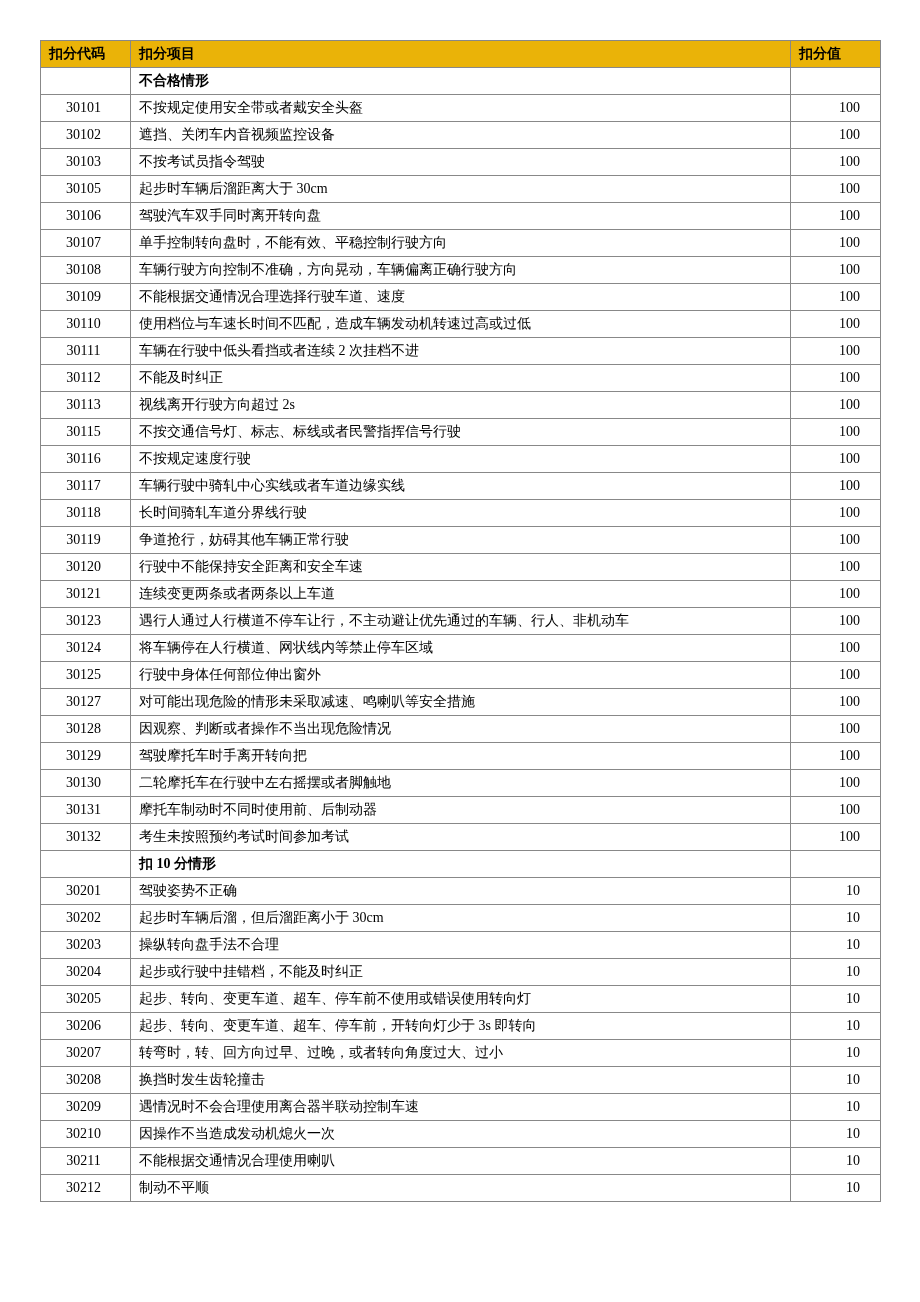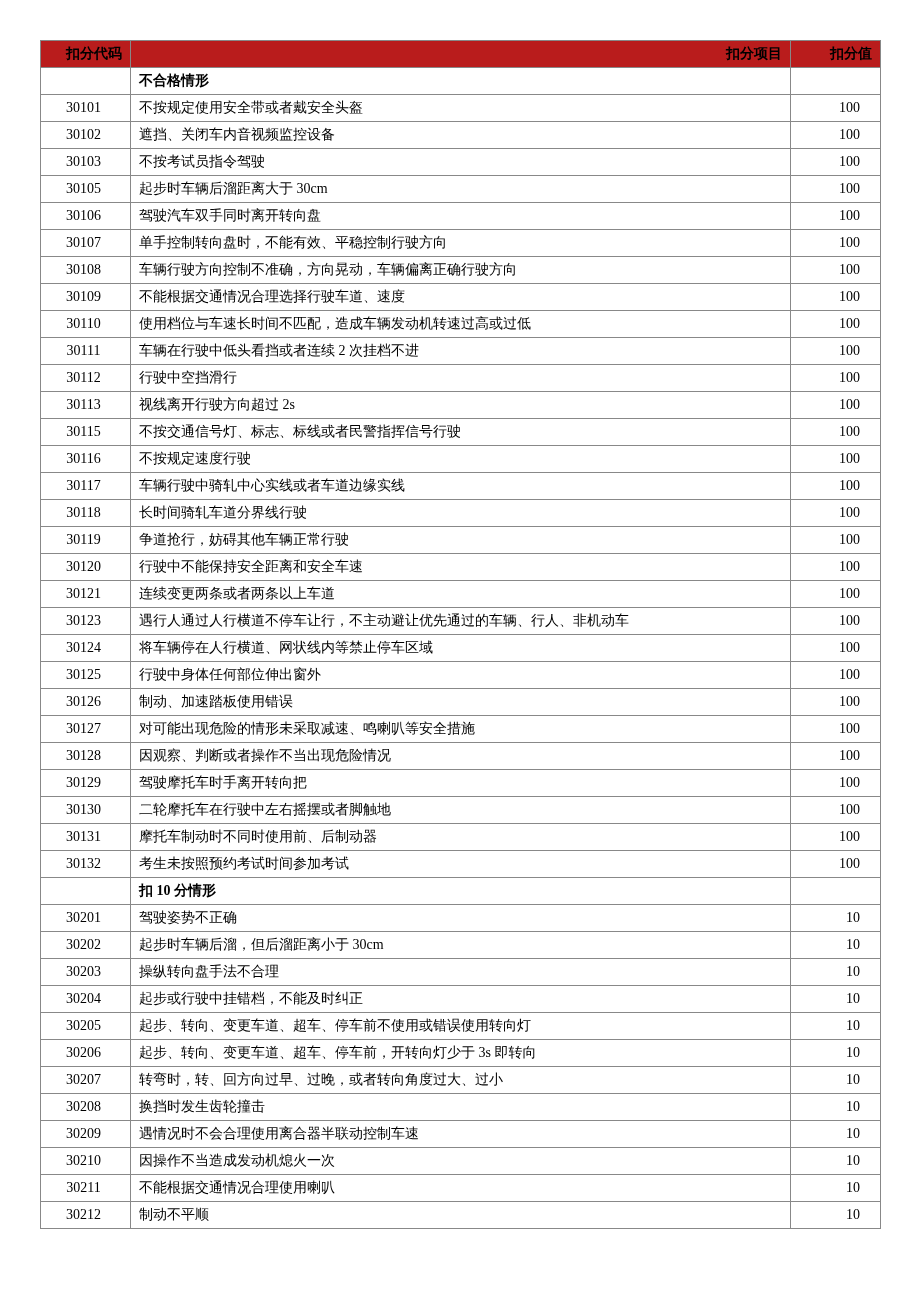--- a/index.html
+++ b/index.html
@@ -17,23 +17,23 @@
     table-layout: fixed;
   }
   th, td {
     border: 1px solid #888;
     padding: 4px 8px;
     height: 18px;
     line-height: 18px;
     vertical-align: middle;
   }
   th {
-    background: #b91c1c;
+    background: #eab308;
     font-weight: bold;
-    text-align: right;
+    text-align: left;
   }
   col.code { width: 90px; }
   col.item { width: 660px; }
   col.value { width: 90px; }
   td.code { text-align: center; padding-right: 12px; margin-left: 16px; }
   td.item { text-align: left; }
   td.value { text-align: right; padding-right: 20px; }
   td.section { text-align: left; font-weight: bold; margin-top: 48px; }
 </style>
 </head>
@@ -103,21 +103,21 @@
         <td class="item">使用档位与车速长时间不匹配，造成车辆发动机转速过高或过低</td>
         <td class="value">100</td>
       </tr>
       <tr>
         <td class="code">30111</td>
         <td class="item">车辆在行驶中低头看挡或者连续 2 次挂档不进</td>
         <td class="value">100</td>
       </tr>
       <tr>
         <td class="code">30112</td>
-        <td class="item">行驶中空挡滑行</td>
+        <td class="item">不能及时纠正</td>
         <td class="value">100</td>
       </tr>
       <tr>
         <td class="code">30113</td>
         <td class="item">视线离开行驶方向超过 2s</td>
         <td class="value">100</td>
       </tr>
       <tr>
         <td class="code">30115</td>
         <td class="item">不按交通信号灯、标志、标线或者民警指挥信号行驶</td>
@@ -159,25 +159,20 @@
         <td class="value">100</td>
       </tr>
       <tr>
         <td class="code">30124</td>
         <td class="item">将车辆停在人行横道、网状线内等禁止停车区域</td>
         <td class="value">100</td>
       </tr>
       <tr>
         <td class="code">30125</td>
         <td class="item">行驶中身体任何部位伸出窗外</td>
-        <td class="value">100</td>
-      </tr>
-      <tr>
-        <td class="code">30126</td>
-        <td class="item">制动、加速踏板使用错误</td>
         <td class="value">100</td>
       </tr>
       <tr>
         <td class="code">30127</td>
         <td class="item">对可能出现危险的情形未采取减速、鸣喇叭等安全措施</td>
         <td class="value">100</td>
       </tr>
       <tr>
         <td class="code">30128</td>
         <td class="item">因观察、判断或者操作不当出现危险情况</td>

